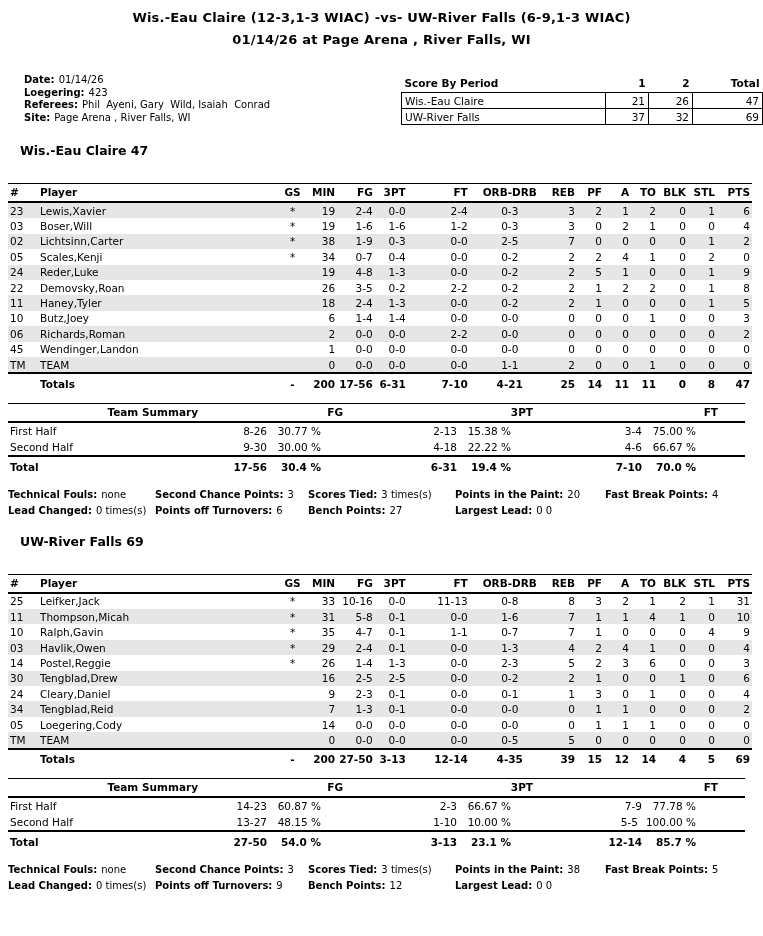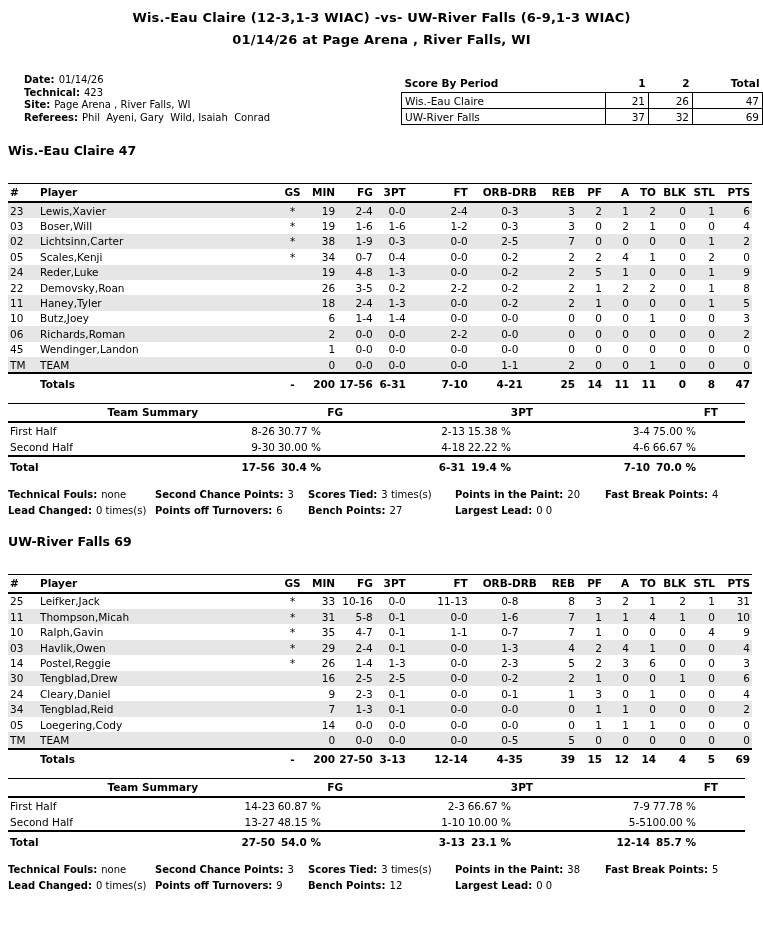--- a/index.html
+++ b/index.html
@@ -14,51 +14,51 @@
   
   .toprow{display:flex;align-items:flex-start;margin-top:27px;}
   .gameinfo{width:379px;padding-left:24px;font-size:10px;line-height:12.6px;}
   .info-label{font-weight:bold;margin-right:4px;}
   .info-value{white-space:pre-wrap;}
   .scoretable{width:361px;border-collapse:collapse;table-layout:fixed;font-size:10.5px;margin-top:2px;}
   .scoretable th{font-weight:bold;padding:1px 3px 3px;border-bottom:1px solid #000;}
   .scoretable td{border:1px solid #000;padding:1px 3px;height:13px;}
   
   .team{margin-top:18px;}
-  .team-heading{font-weight:bold;font-size:12.5px;padding-left:8px;}
+  .team-heading{font-weight:bold;font-size:12.5px;padding-left:20px;}
   table.box{border-collapse:collapse;table-layout:fixed;margin:25px 0 0 8px;font-size:10.5px;}
   table.box thead th{border-top:1px solid #000;border-bottom:2px solid #000;padding:2px 2px 3px;font-size:10.5px;}
   table.box td{padding:1px 2px;height:13.4px;overflow:hidden;white-space:nowrap;}
   table.box tbody tr.striped{background:#e6e6e6;}
   table.box tfoot td{border-top:2px solid #000;font-weight:bold;padding:3px 2px 2px;}
   table.summary{border-collapse:collapse;table-layout:fixed;margin:10px 0 0 8px;font-size:10.5px;}
   table.summary thead th{border-top:1px solid #000;border-bottom:2px solid #000;padding:2px 2px 3px;text-align:right;}
   table.summary td{padding:2px;height:12px;}
   table.summary tr.total td{border-top:2px solid #000;font-weight:bold;padding-top:4px;}
-  .grp{display:flex;justify-content:flex-end;padding-right:22px;}
+  .grp{display:flex;justify-content:flex-end;padding-right:22px;gap:8px;}
   .frac{min-width:40px;text-align:right;}
   .pct{min-width:46px;text-align:right;}
   .stats{display:grid;grid-template-columns:147px 153px 147px 150px auto;padding-left:8px;font-size:10px;}
   .stats1{margin-top:14px;}
   .stats2{margin-top:5px;}
   .lbl{font-weight:bold;margin-right:4px;}
 </style>
 </head>
 <body>
 
 <div class="page">
   <div class="t1">Wis.-Eau Claire (12-3,1-3 WIAC) -vs- UW-River Falls (6-9,1-3 WIAC)</div>
   <div class="t2">01/14/26 at Page Arena , River Falls, WI</div>
 
   <div class="toprow">
     <div class="gameinfo" id="game-info">
         <div><span class="info-label">Date:</span><span class="info-value">01/14/26</span></div>
-        <div><span class="info-label">Technical:</span><span class="info-value">423</span></div>
+        <div><span class="info-label">Loegering:</span><span class="info-value">423</span></div>
+        <div><span class="info-label">Referees:</span><span class="info-value">Phil  Ayeni, Gary  Wild, Isaiah  Conrad</span></div>
         <div><span class="info-label">Site:</span><span class="info-value">Page Arena , River Falls, WI</span></div>
-        <div><span class="info-label">Referees:</span><span class="info-value">Phil  Ayeni, Gary  Wild, Isaiah  Conrad</span></div>
       </div>
     <table class="scoretable">
       <colgroup>
         <col style="width:204px">
           <col style="width:43px">
           <col style="width:44px">
           <col style="width:70px">
       </colgroup>
       <thead id="sbp-head">
           <tr>

